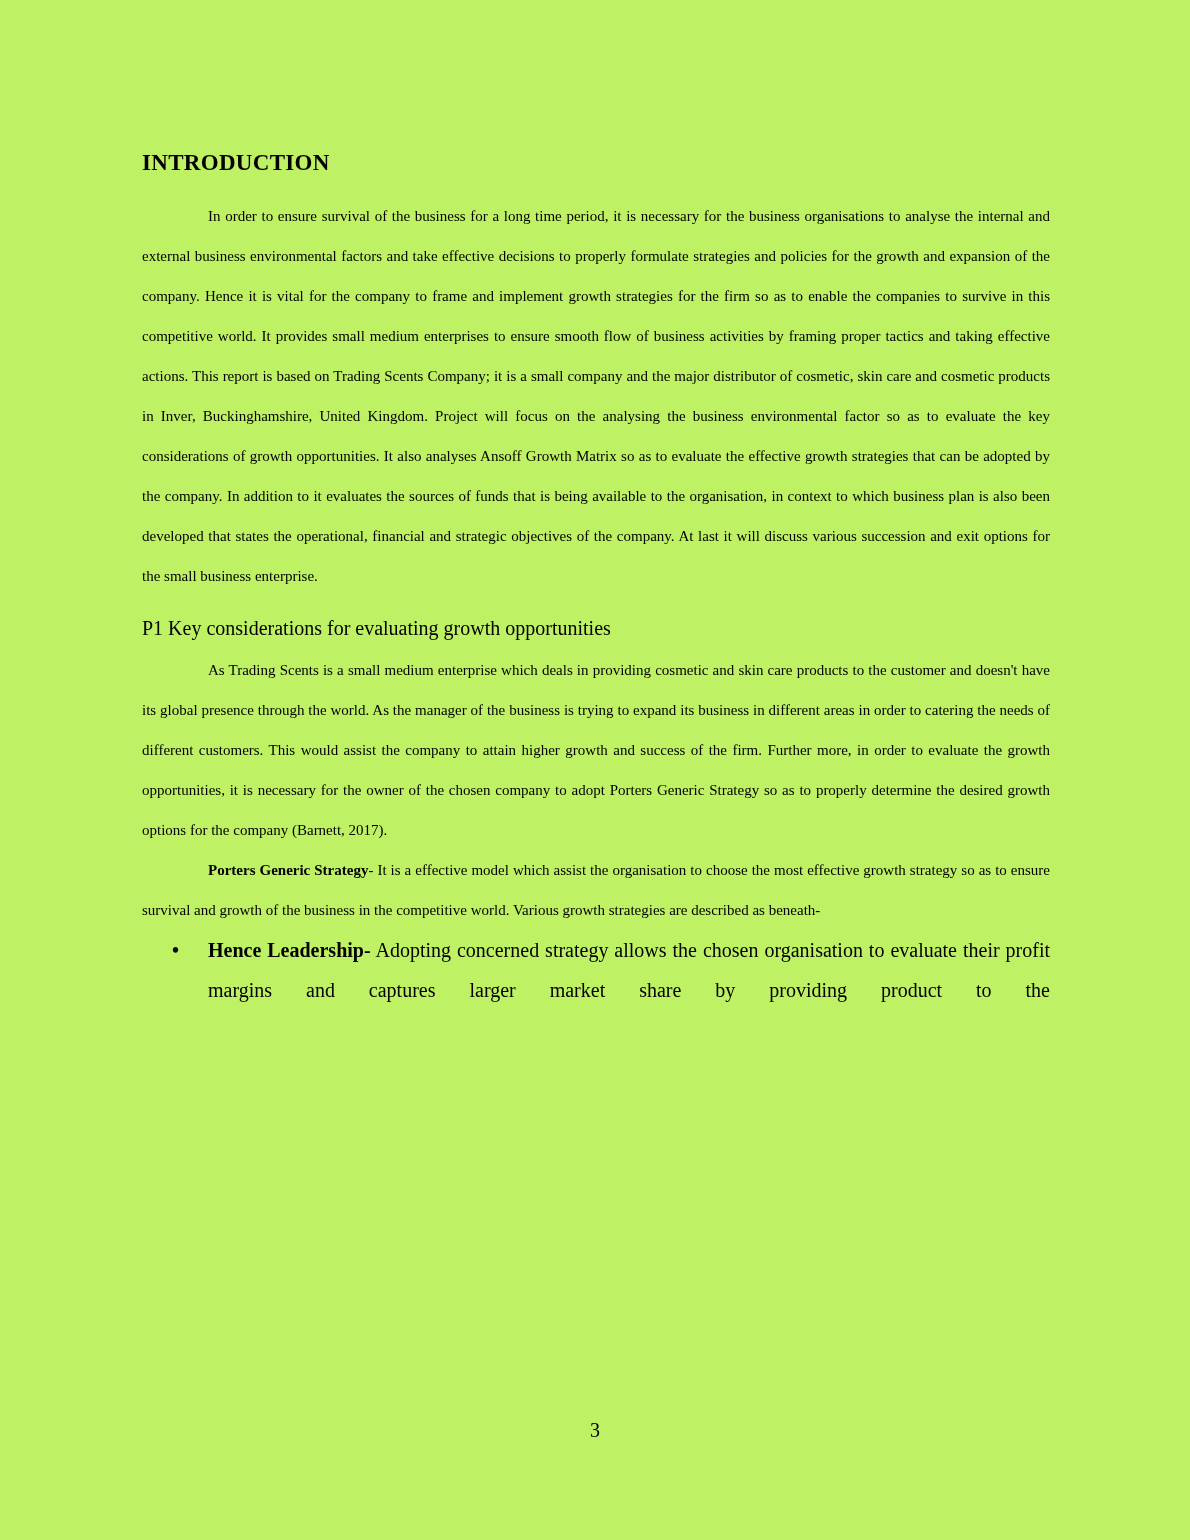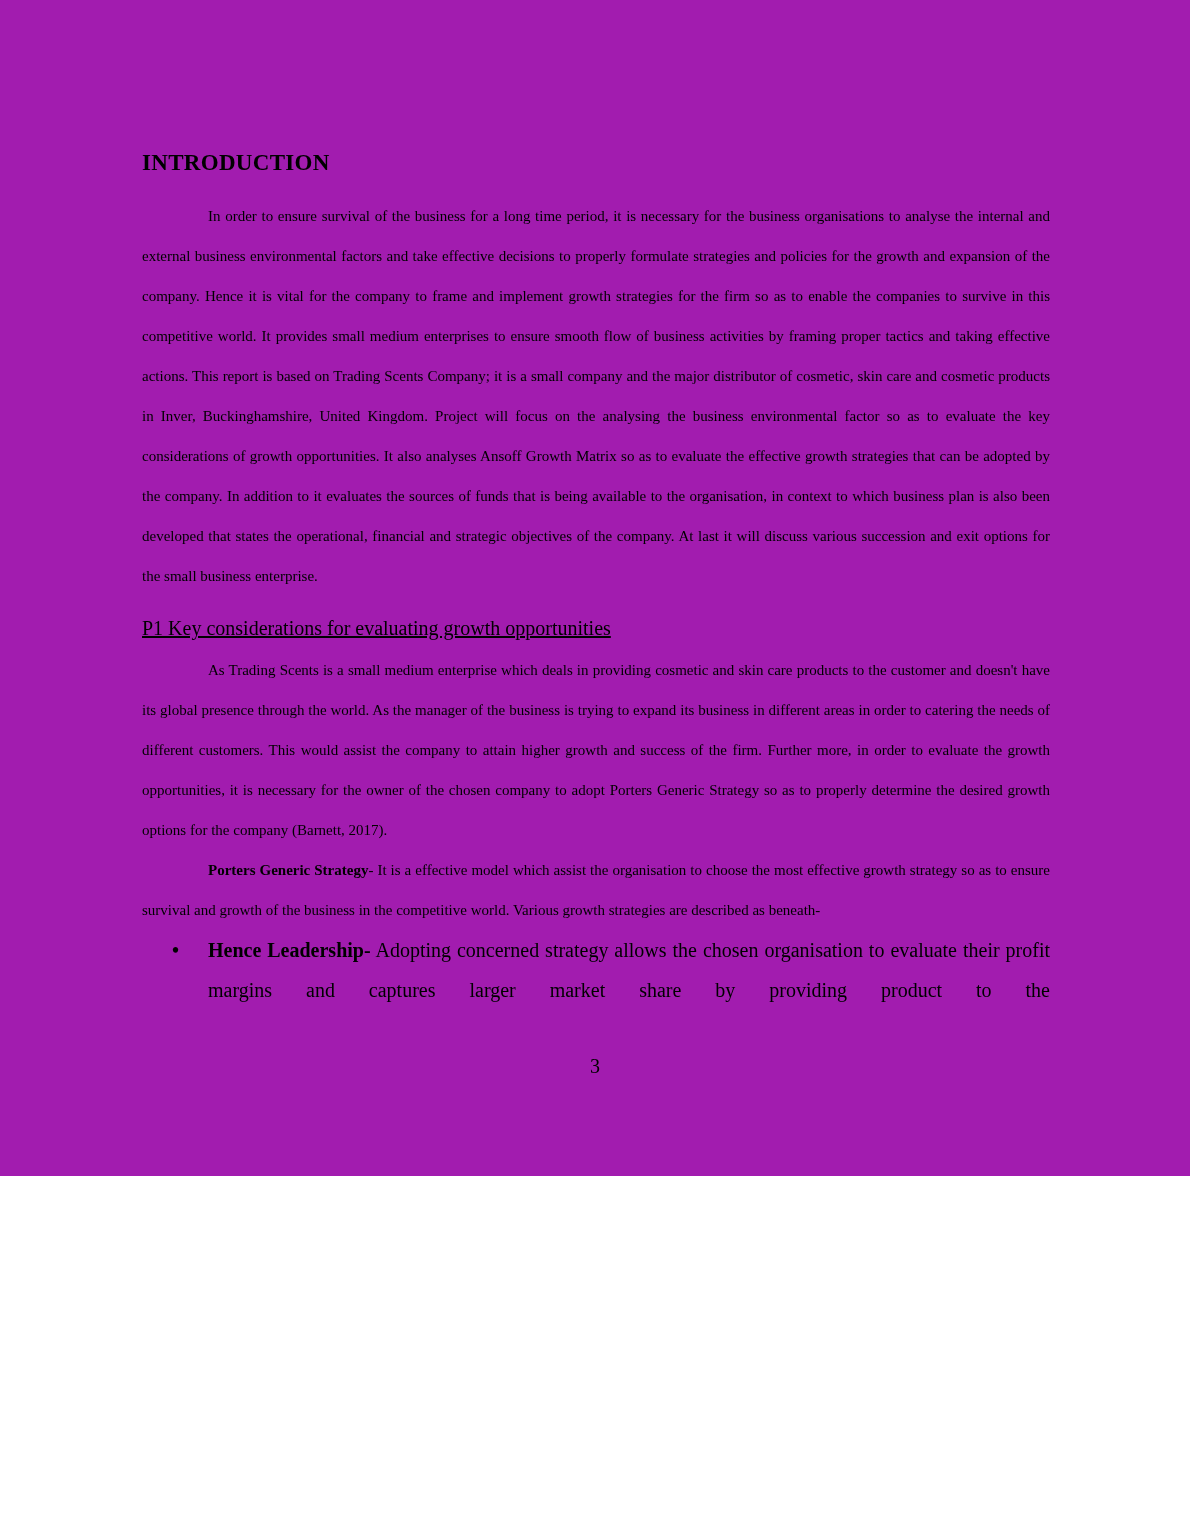--- a/index.html
+++ b/index.html
@@ -1,22 +1,22 @@
 <!DOCTYPE html>
 <html><head>
 <meta charset="utf-8">
 <style>
   * { margin: 0; padding: 0; box-sizing: border-box; }
   html, body { background: #ffffff; }
   .page {
     position: relative;
     width: 1190px;
-    height: 1176px;
+    height: 1540px;
     margin: 0 auto;
-    background: #a21caf;
+    background: #bef264;
     color: #000000;
     font-family: "Liberation Serif", "DejaVu Serif", serif;
     overflow: hidden;
   }
   .content {
     position: absolute;
     left: 142px;
     top: 148px;
     width: 908px;
   }
@@ -29,21 +29,20 @@
   }
   .h-task {
     font-size: 23px;
     font-weight: bold;
     line-height: 30px;
     margin: 28px 0 14px 6px;
   }
   .h-sub {
     font-size: 20px;
     font-weight: normal;
-    text-decoration: underline;
     line-height: 40px;
     margin: 12px 0 2px 0;
   }
   .body-par {
     font-size: 15px;
     line-height: 40px;
     text-align: justify;
     margin: 0;
   }
   .indent { text-indent: 66px; }

